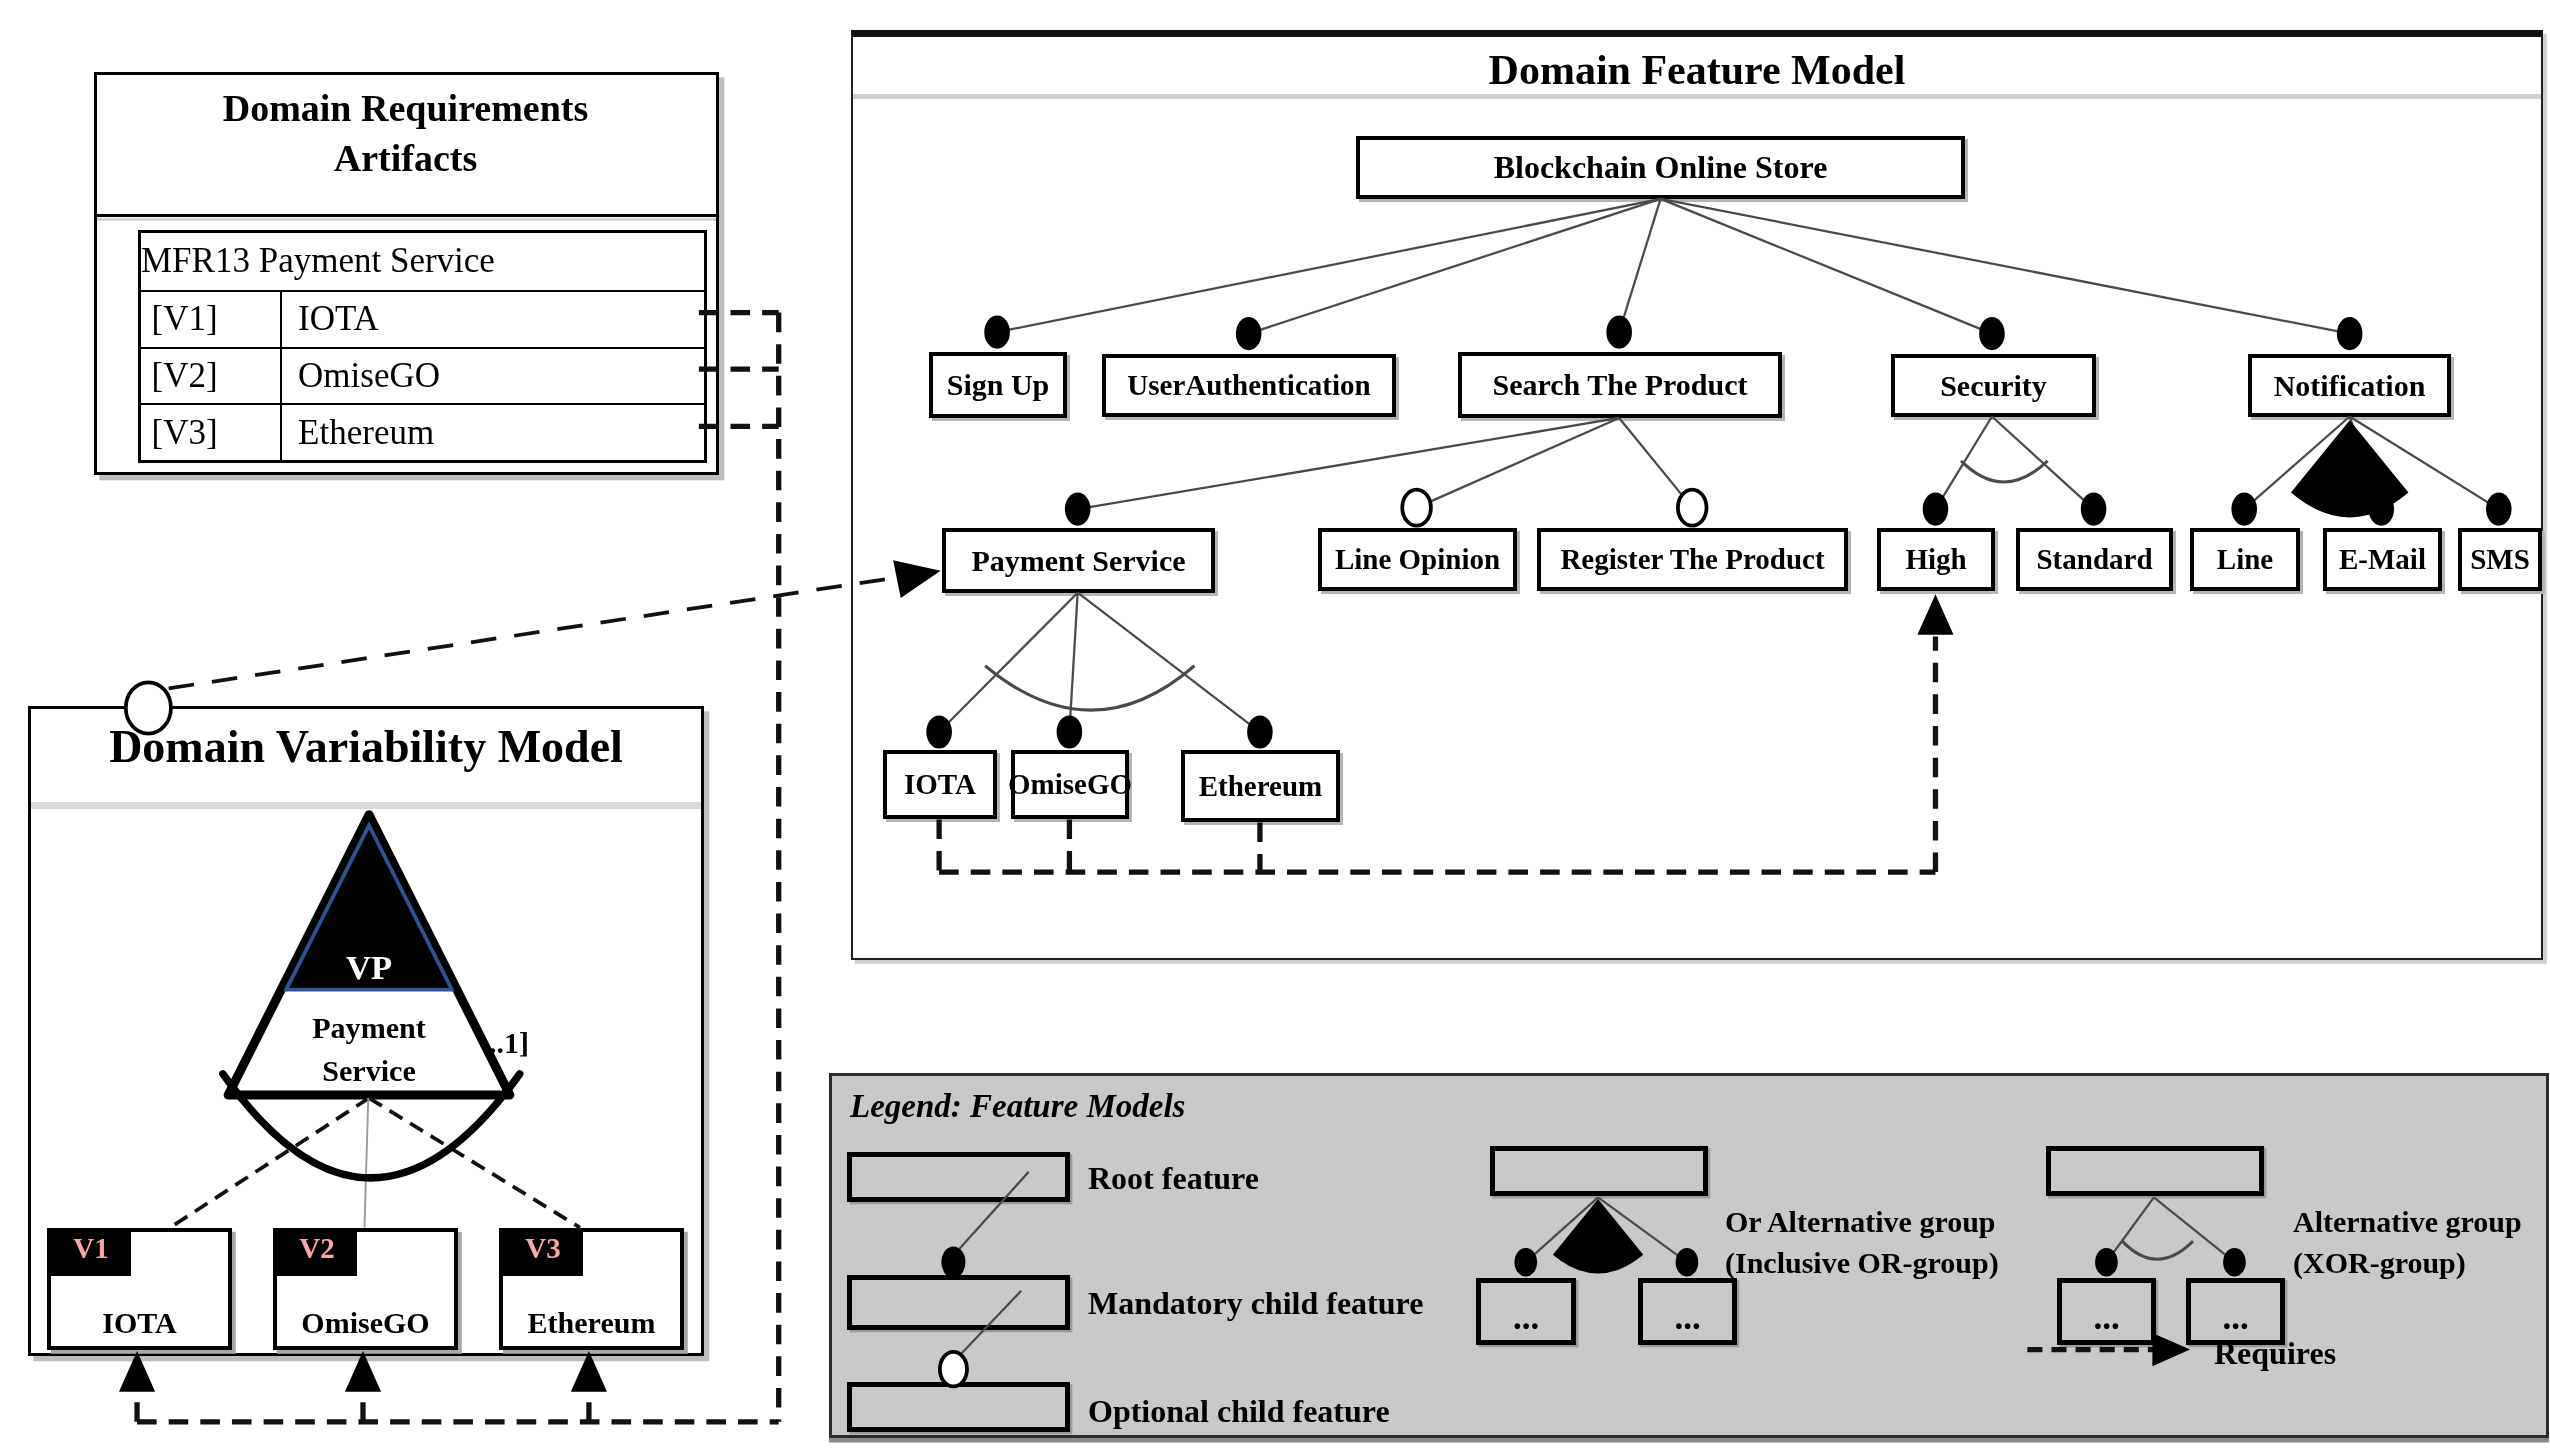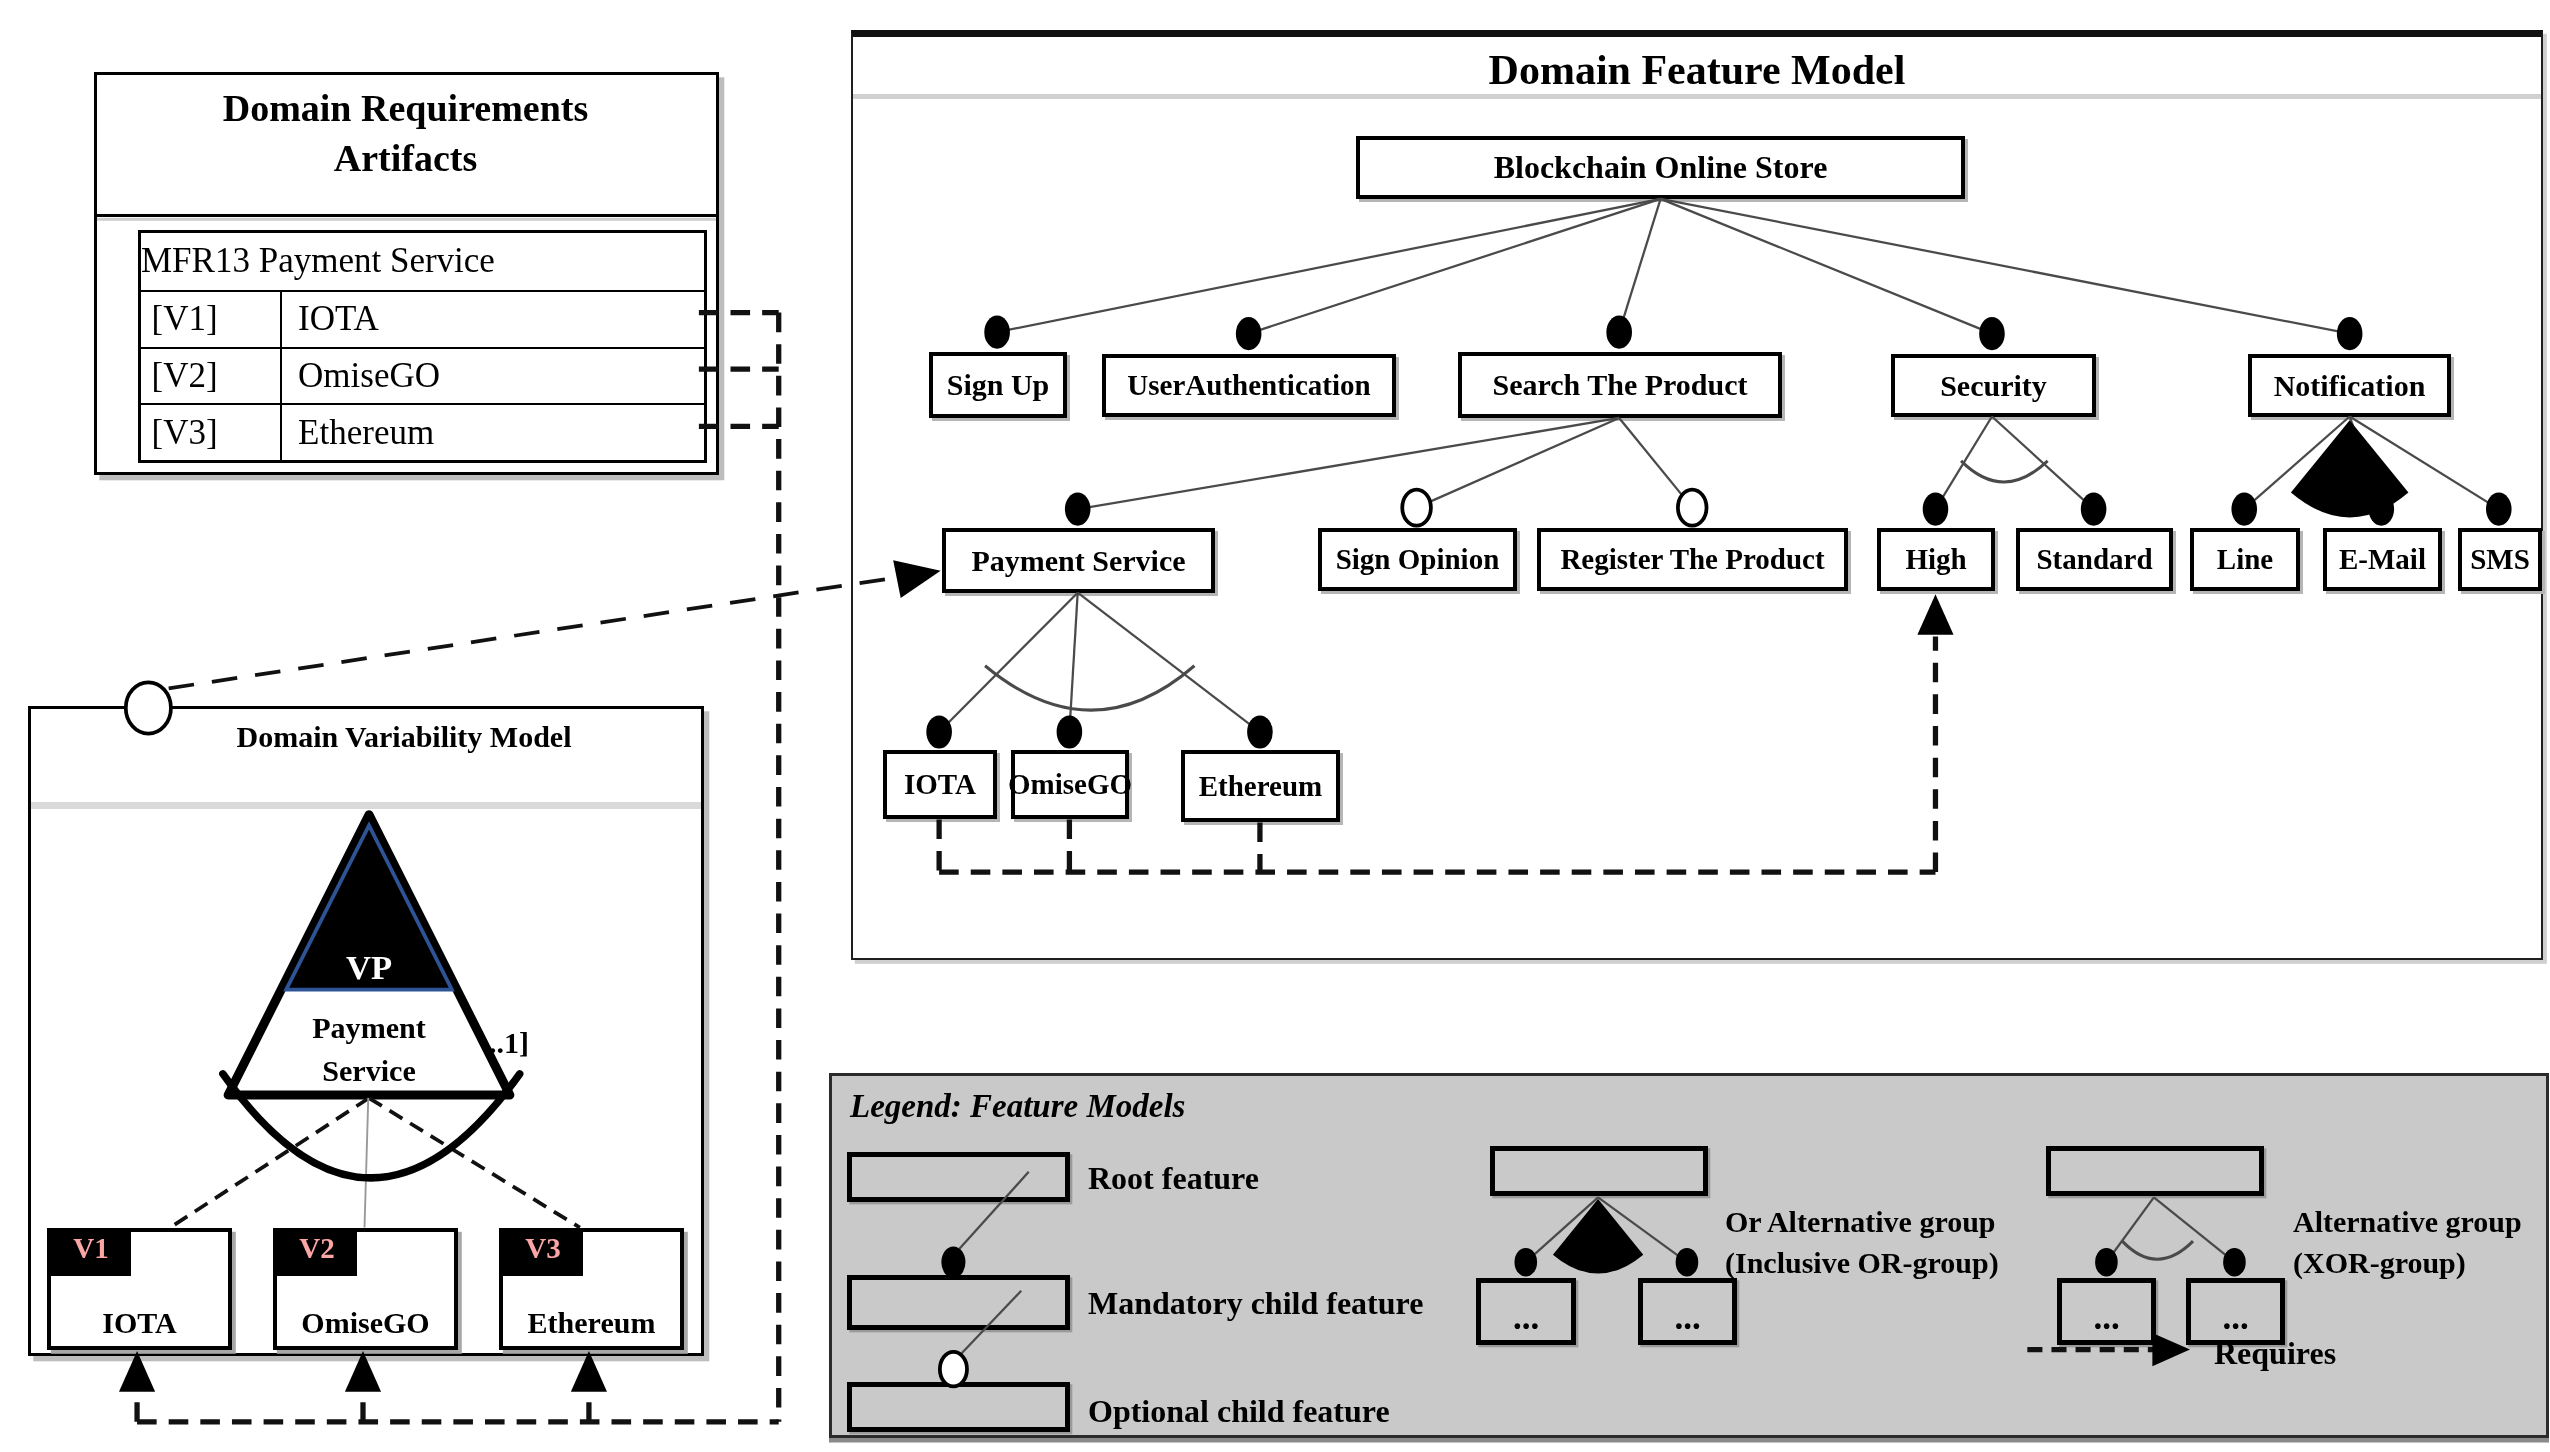--- a/index.html
+++ b/index.html
@@ -12,21 +12,21 @@
   .req-panel{box-shadow:5.3px 5.3px 0 #bdbdbd;}
   .req-title{left:75px;width:467px;top:7.5px;font-size:38px;line-height:1.32;}
   .req-divider{position:absolute;left:0;width:100%;top:139px;height:3px;background:#000;box-shadow:0 3.8px 0 #cfcfcf;}
   .req-table{position:absolute;left:41px;top:155px;width:563px;height:227px;border:3px solid #000;display:grid;grid-template-rows:repeat(4,1fr);}
   .req-row{border-top:2.3px solid #000;display:flex;align-items:center;font-size:35px;}
   .req-row:first-child{border-top:none;}
   .req-cell-id{width:128px;height:100%;display:flex;align-items:center;padding-left:10.5px;border-right:2.3px solid #000;}
   .req-cell-val{padding-left:16.6px;}
   
   .var-panel{box-shadow:5.3px 5.3px 0 #bdbdbd;}
-  .var-title{left:0;width:100%;top:10.5px;font-size:30px;margin-left:38px;}
+  .var-title{left:0;width:100%;top:10.5px;font-size:46px;}
   .var-divider{position:absolute;left:0;width:100%;top:93px;height:6.8px;background:#d9d9d9;}
   .vbox{border:4.5px solid #000;background:#fff;box-shadow:3.8px 3.8px 0 #a8a8a8;}
   .vtab{position:absolute;left:0;top:0;width:80px;height:44px;background:#000;color:#fca5a5;
         display:flex;align-items:flex-start;justify-content:center;font-weight:bold;font-size:29px;}
   .vlabel{position:absolute;left:0;bottom:6px;width:100%;text-align:center;font-weight:bold;font-size:30px;}
   .cardinality{font-size:30px;font-weight:bold;}
   
   .feat-panel{border:2.3px solid #1f1f1f;border-top:7.5px solid #111;box-shadow:3.8px 3.8px 0 #cfcfcf;}
   .feat-title{left:0;width:100%;top:9px;font-size:42px;}
   .feat-divider{position:absolute;left:0;width:100%;top:57px;height:5.3px;background:#d0d0d0;}
@@ -126,21 +126,21 @@
       <span>Security</span>
     </div>
   <div class="abs fbox" style="left:2248px;top:354px;width:203px;height:63px;font-size:30px;">
       <span>Notification</span>
     </div>
 
   <div class="abs fbox" style="left:942px;top:528px;width:273px;height:65px;font-size:30px;">
       <span>Payment Service</span>
     </div>
   <div class="abs fbox" style="left:1318px;top:528px;width:199px;height:63px;font-size:29px;">
-      <span>Sign Opinion</span>
+      <span>Line Opinion</span>
     </div>
   <div class="abs fbox" style="left:1537px;top:528px;width:311px;height:63px;font-size:29px;">
       <span>Register The Product</span>
     </div>
   <div class="abs fbox" style="left:1877px;top:528px;width:118px;height:63px;font-size:29px;">
       <span>High</span>
     </div>
   <div class="abs fbox" style="left:2016px;top:528px;width:157px;height:63px;font-size:29px;">
       <span>Standard</span>
     </div>

